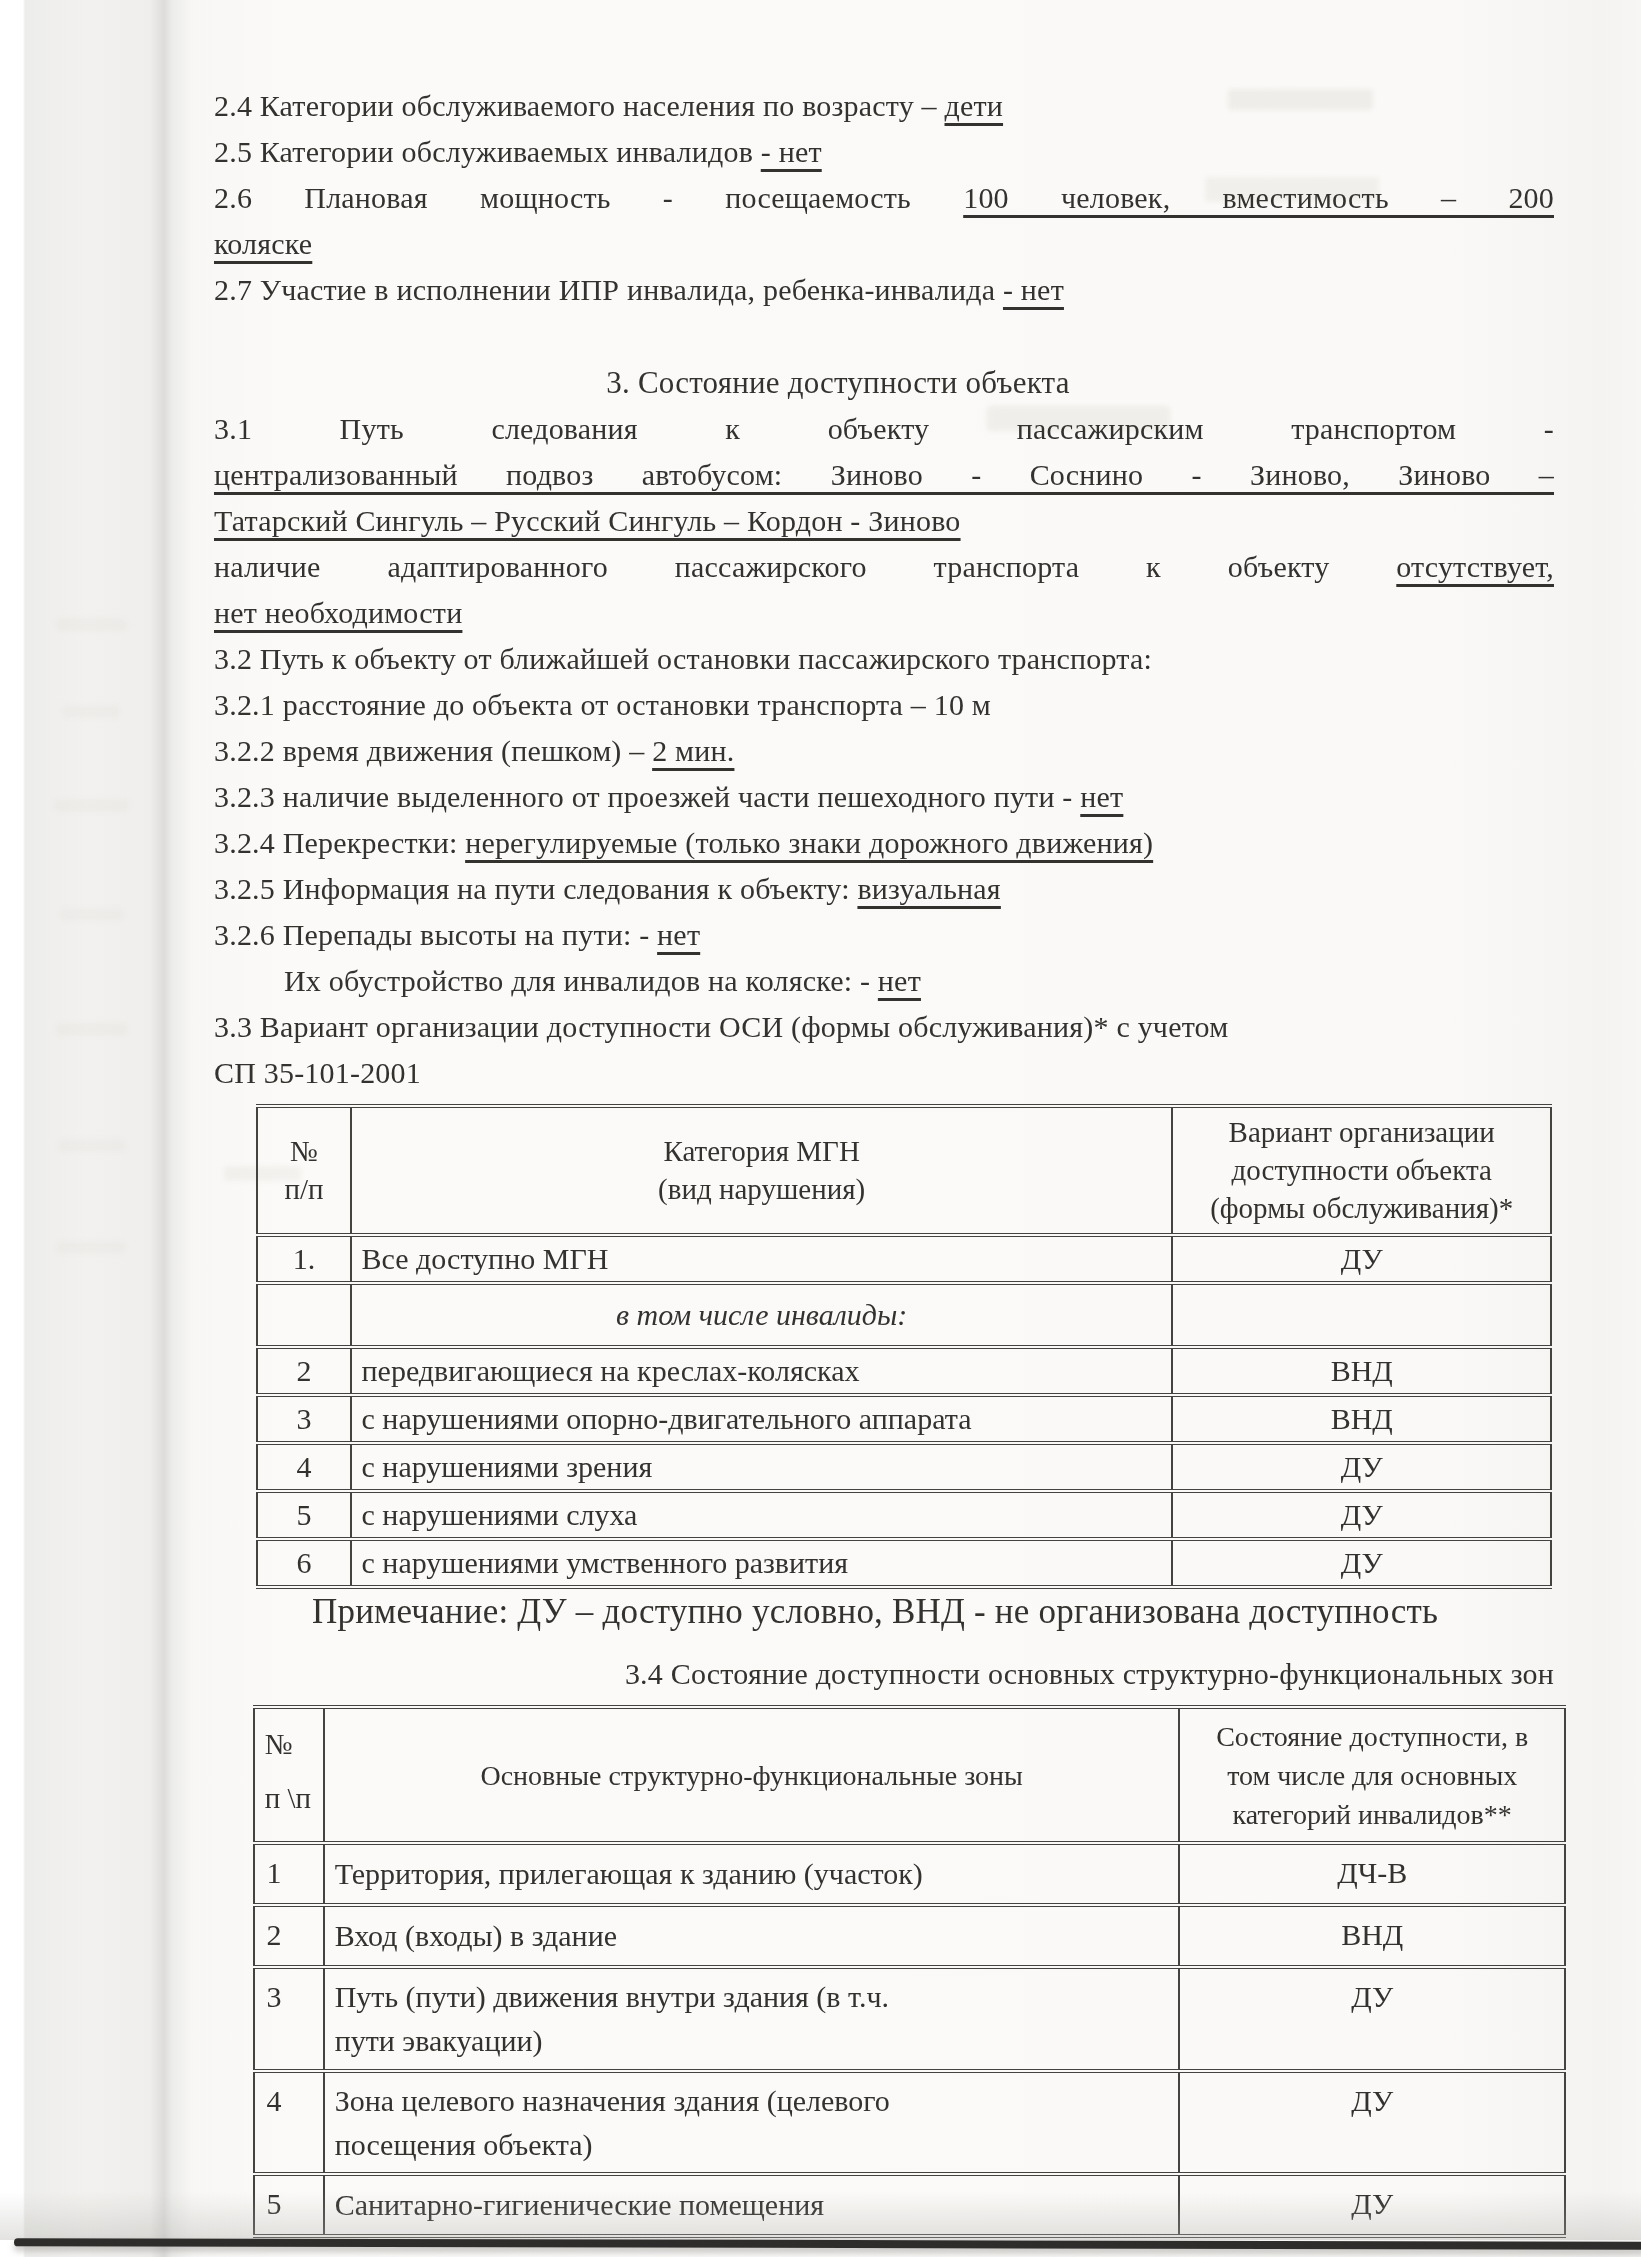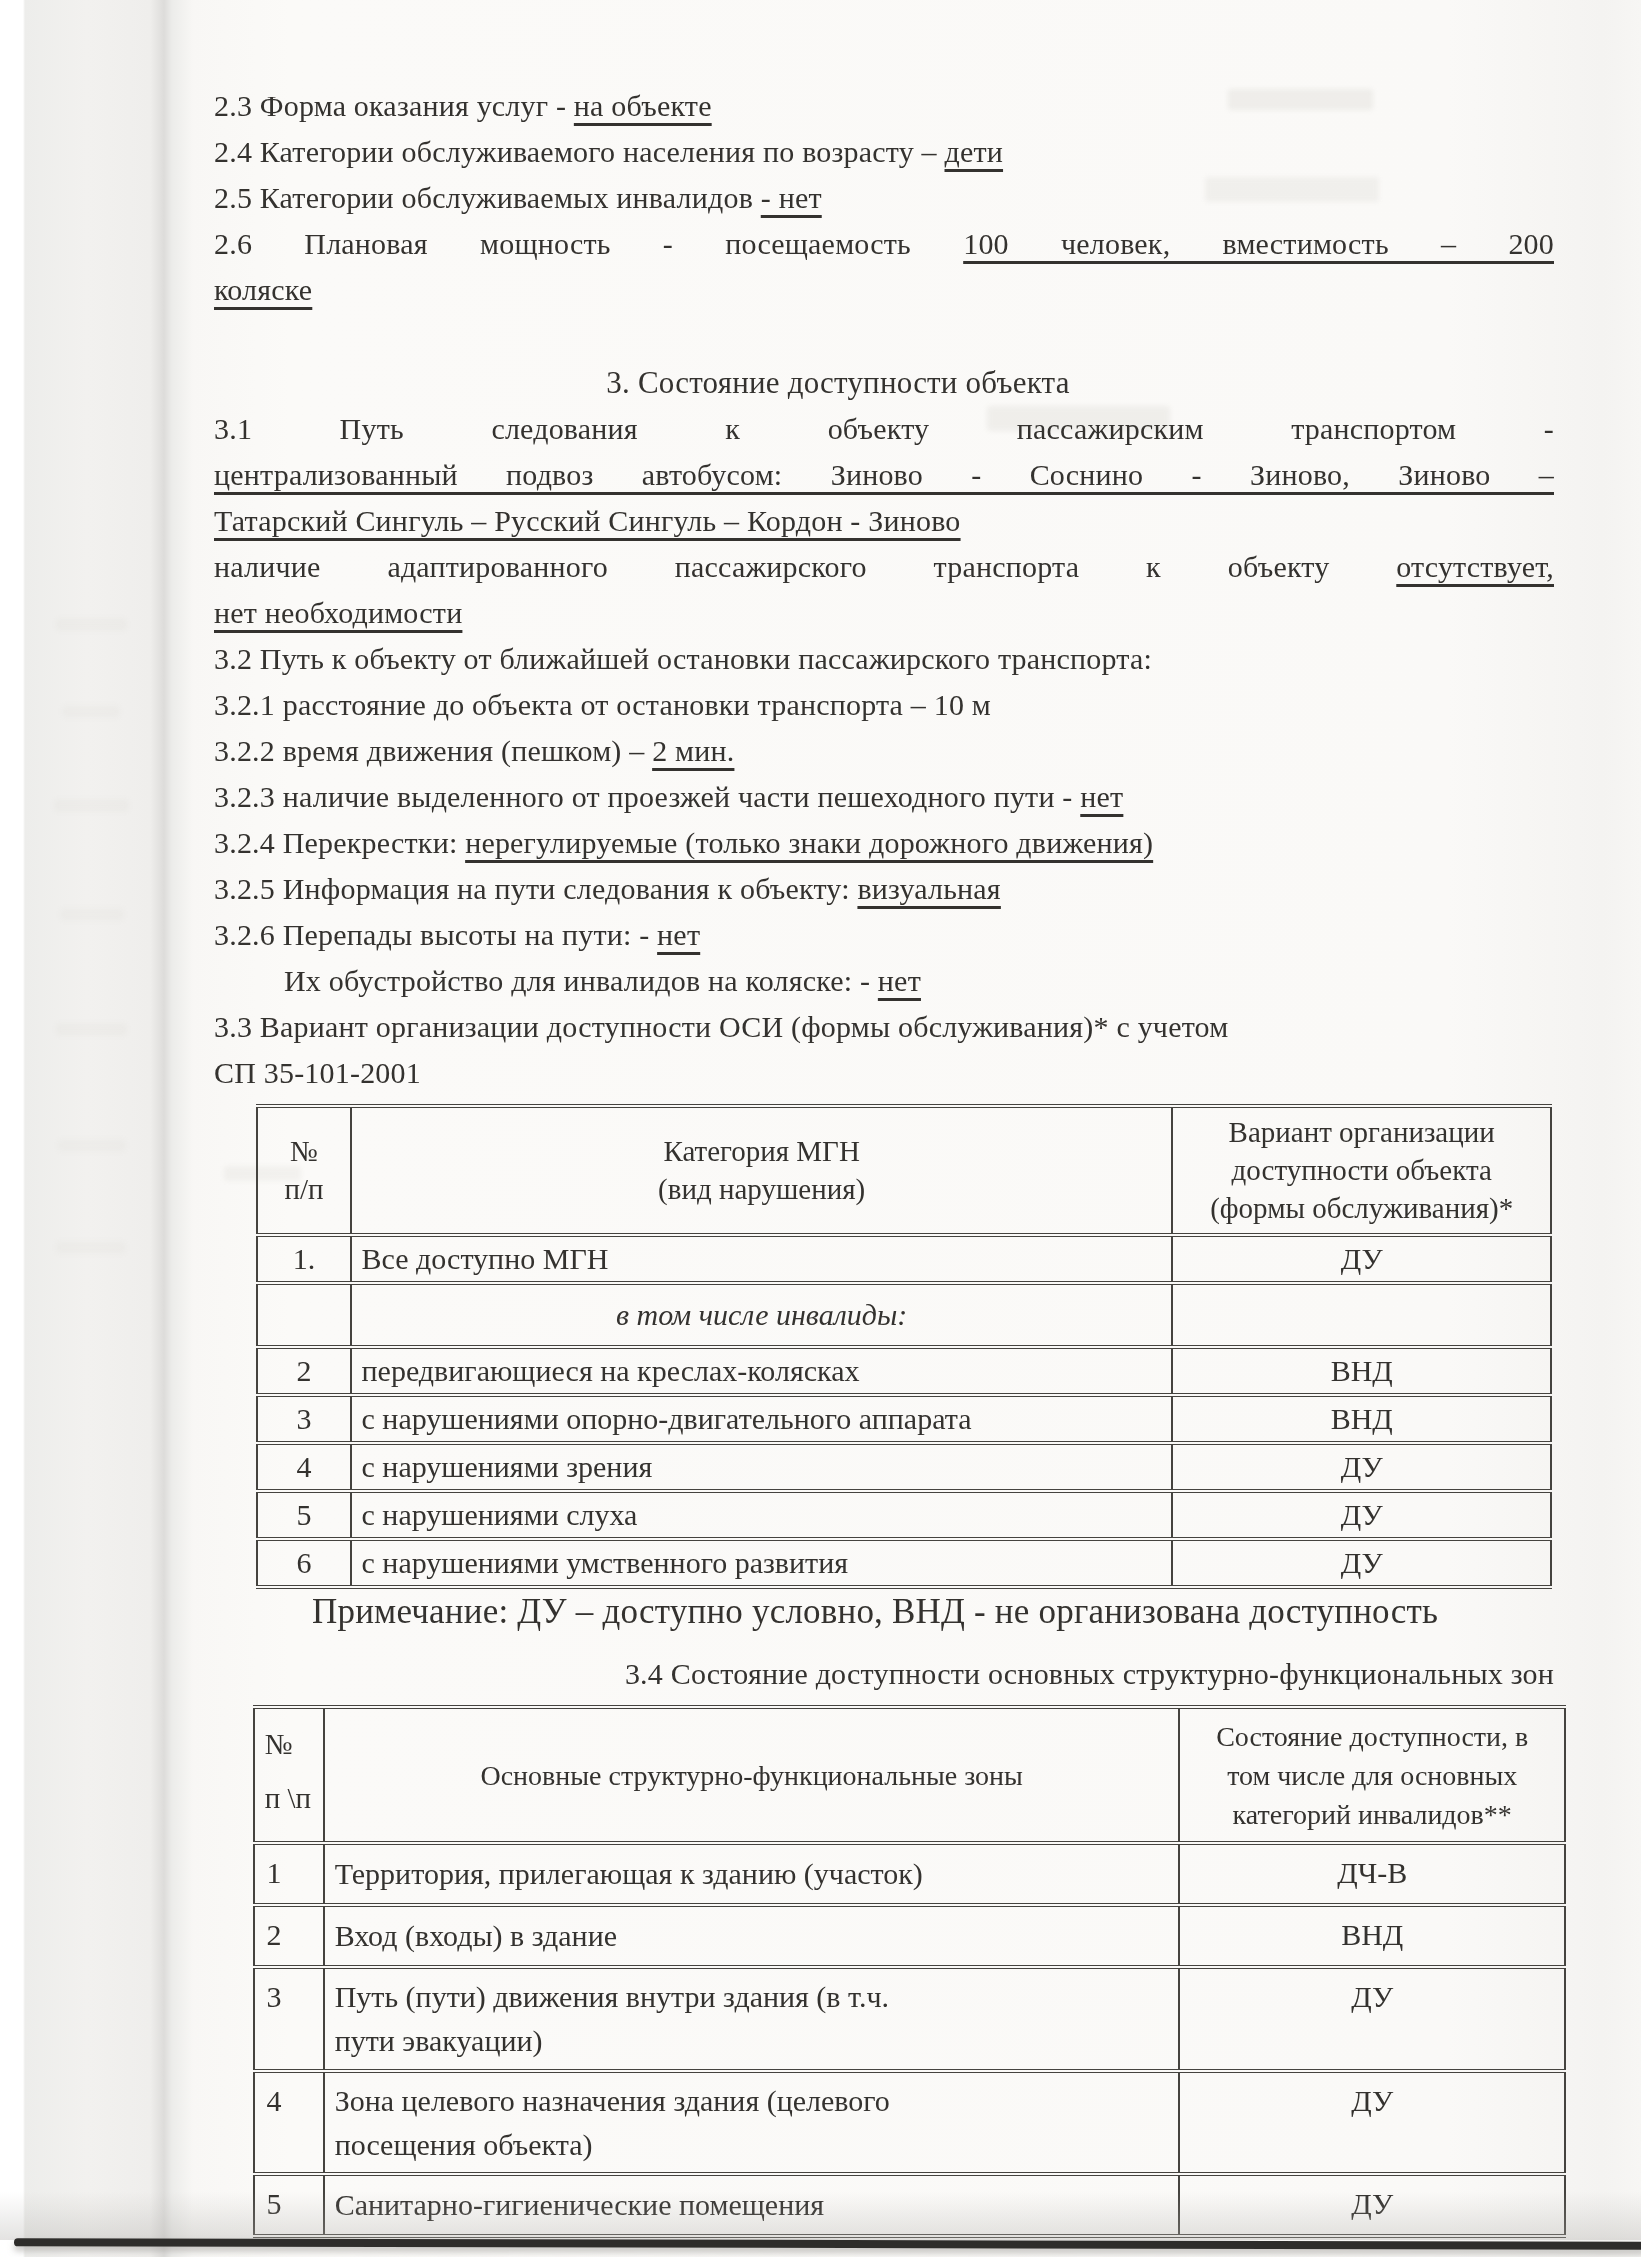--- a/index.html
+++ b/index.html
@@ -70,30 +70,30 @@
 <div class="ghost" style="left:56px;top:618px;width:71px;height:12.6px;opacity:.22;"></div>
 <div class="ghost" style="left:62px;top:705px;width:58px;height:12.6px;opacity:.2;"></div>
 <div class="ghost" style="left:54px;top:799px;width:75px;height:12.6px;opacity:.22;"></div>
 <div class="ghost" style="left:60px;top:908px;width:64px;height:12.6px;opacity:.2;"></div>
 <div class="ghost" style="left:56px;top:1023px;width:71px;height:12.6px;opacity:.22;"></div>
 <div class="ghost" style="left:58px;top:1139px;width:68px;height:12.6px;opacity:.2;"></div>
 <div class="ghost" style="left:56px;top:1241px;width:70px;height:12.6px;opacity:.2;"></div>
 
 <div class="content">
 
-  <div class="line"><span>2.3 Форма оказания услуг - </span><span class="u">на объекте</span></div>
 
   <div class="line"><span>2.4 Категории обслуживаемого населения по возрасту – </span><span class="u">дети</span></div>
 
   <div class="line"><span>2.5 Категории обслуживаемых инвалидов </span><span class="u"> - нет</span></div>
 
   <div class="line just"><span>2.6 Плановая мощность - посещаемость </span><span class="u">100 человек, вместимость – 200</span></div>
 
   <div class="line"><span class="u">коляске</span></div>
 
+  <div class="line"><span>2.7 Участие в исполнении ИПР инвалида, ребенка-инвалида </span><span class="u"> - нет</span></div>
 
   <div class="line heading">3. Состояние доступности объекта</div>
 
   <div class="line just">3.1 Путь следования к объекту пассажирским транспортом -</div>
   <div class="line just"><span class="u">централизованный подвоз автобусом: Зиново - Соснино - Зиново, Зиново –</span></div>
   <div class="line"><span class="u">Татарский Сингуль – Русский Сингуль – Кордон - Зиново</span></div>
   <div class="line just"><span>наличие адаптированного пассажирского транспорта к объекту </span><span class="u"> отсутствует,</span></div>
   <div class="line"><span class="u">нет необходимости</span></div>
 
   <div class="line">3.2 Путь к объекту от ближайшей остановки пассажирского транспорта:</div>

